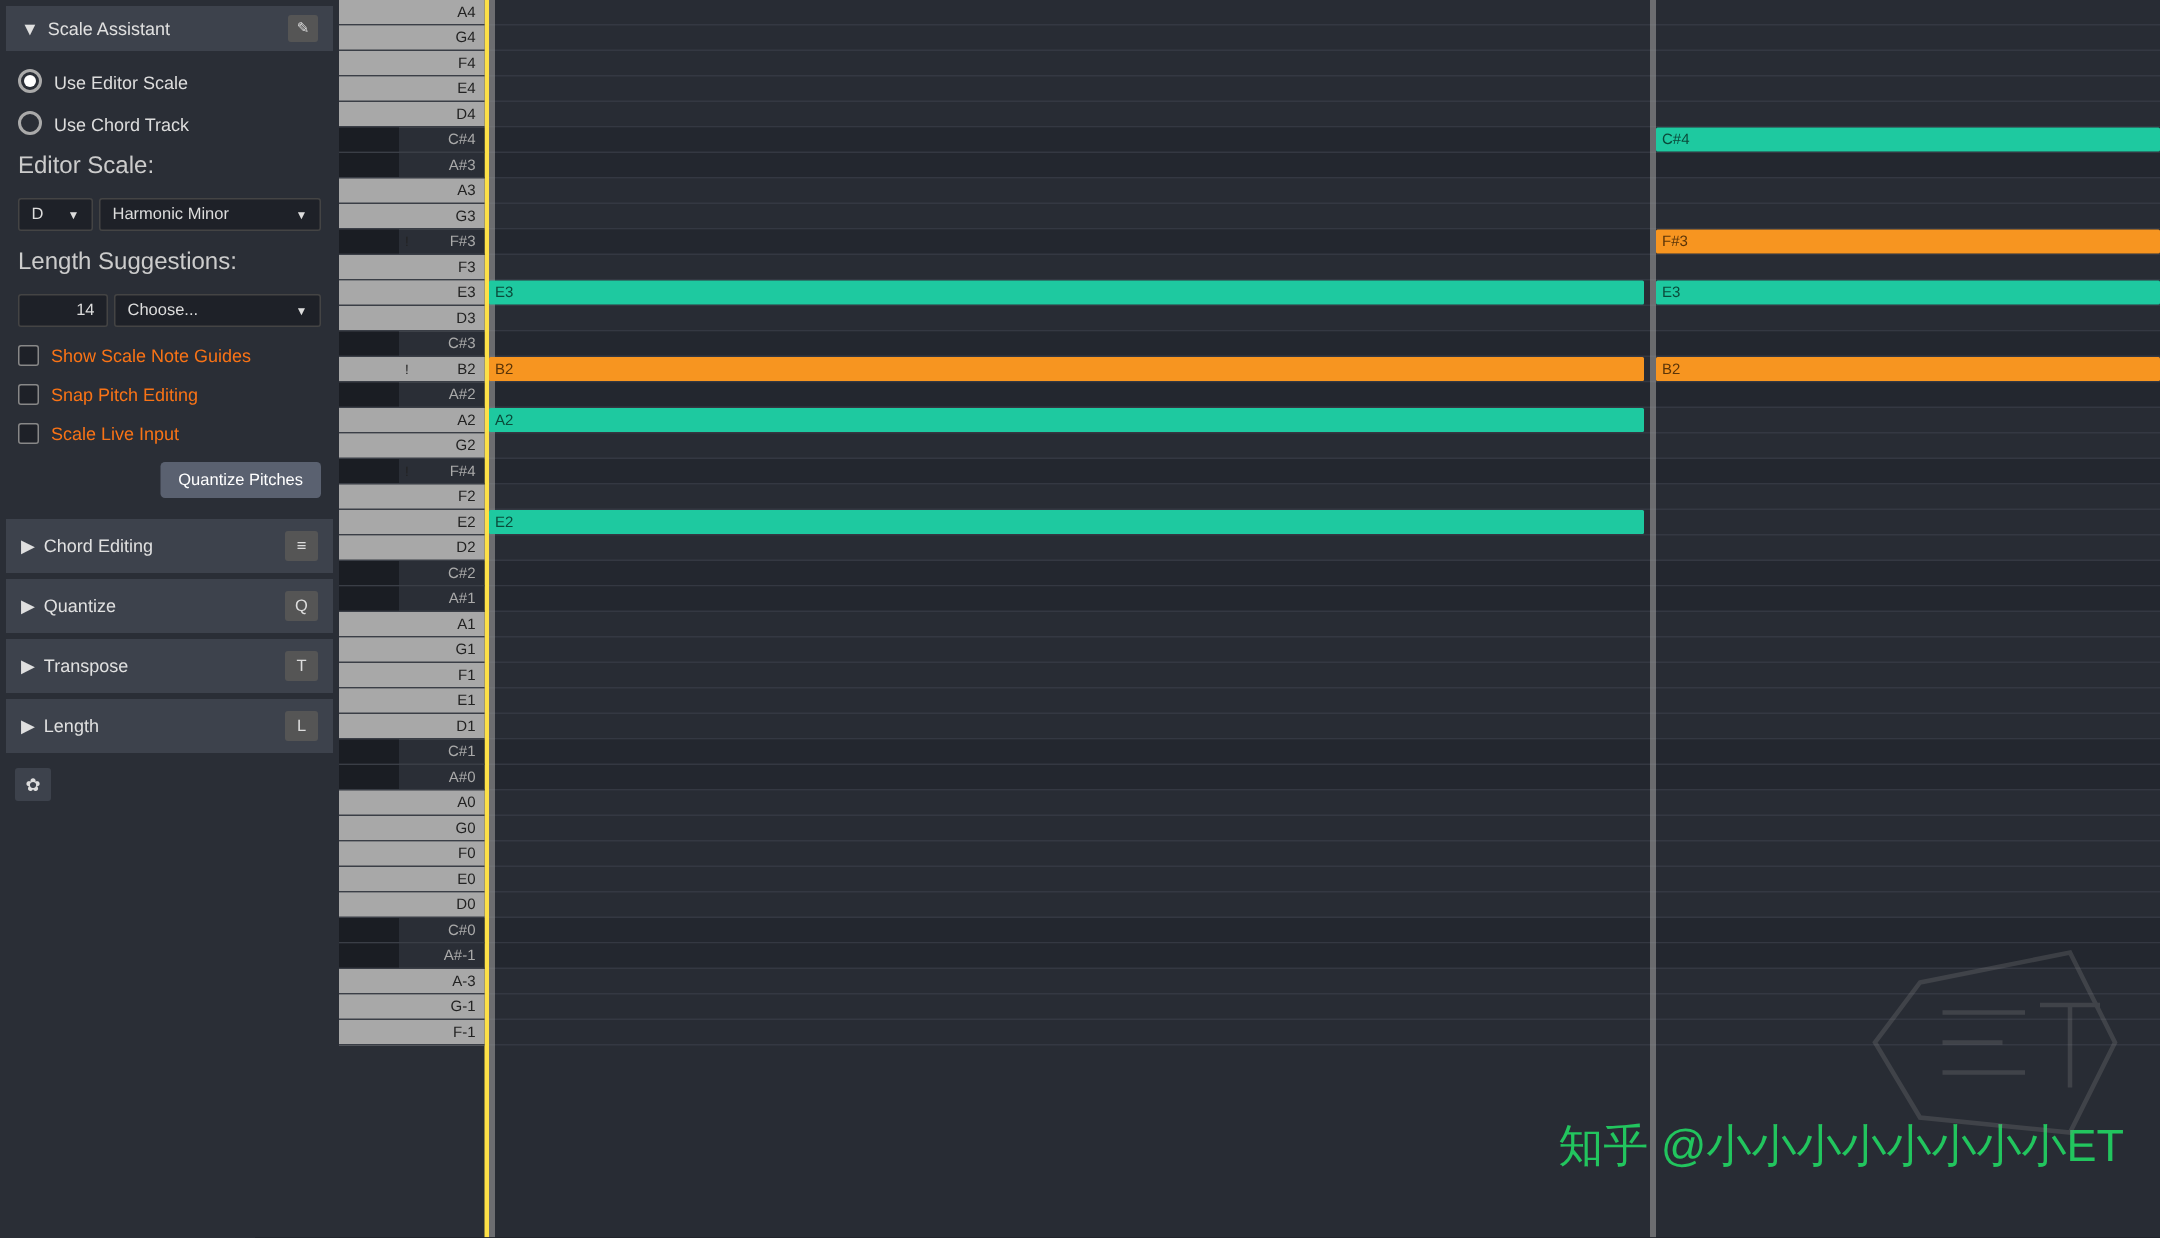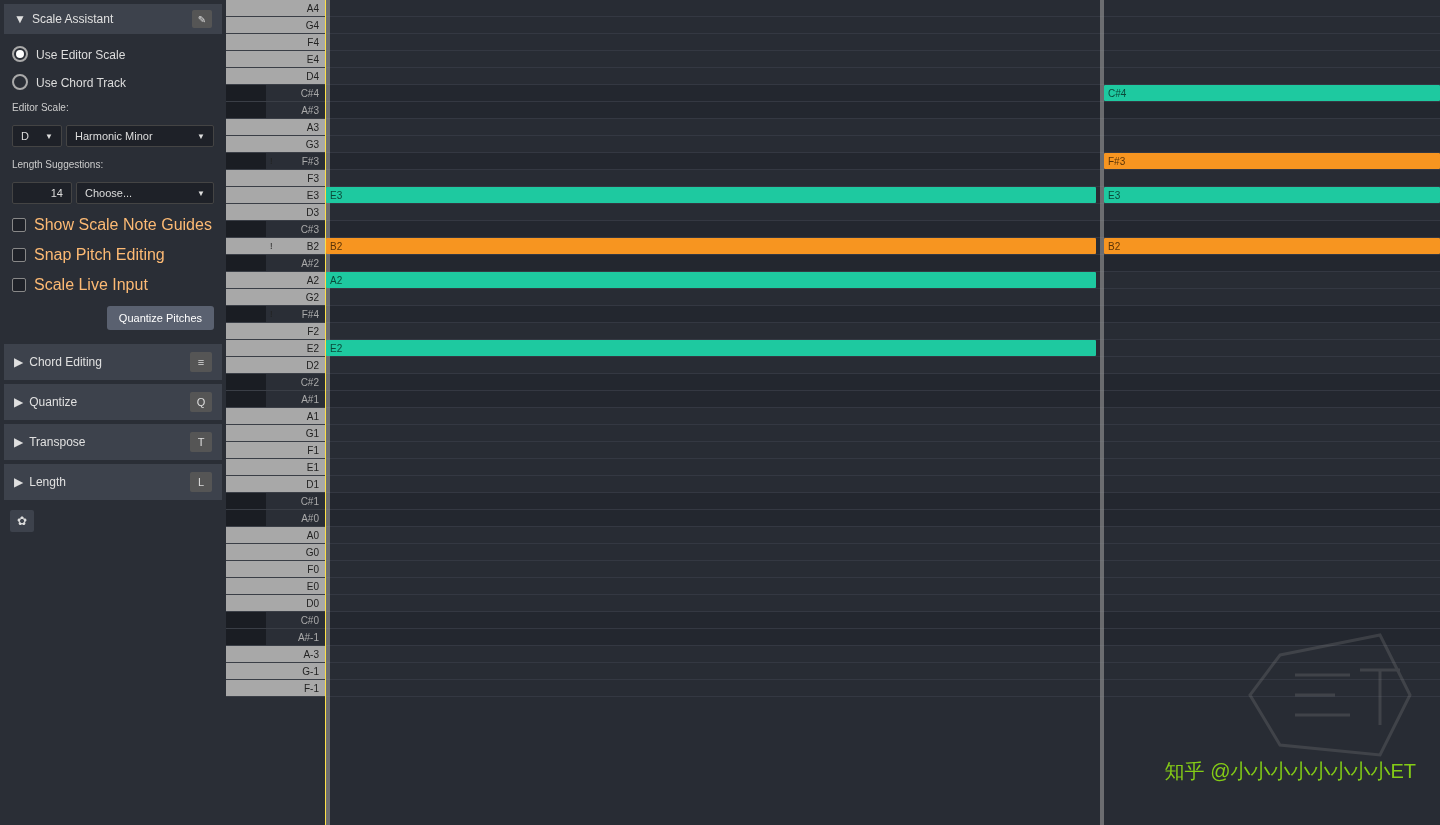--- a/index.html
+++ b/index.html
@@ -9,66 +9,66 @@
 .section-header { background: #3d424c; padding: 6px 10px; display: flex; align-items: center; justify-content: space-between; cursor: pointer; }
 .section-header .title { font-size: 12px; color: #e0e0e0; display: flex; align-items: center; gap: 6px; }
 .section-header .icon-btn { width: 20px; height: 18px; background: #555; border-radius: 2px; display: flex; align-items: center; justify-content: center; font-size: 10px; color: #ddd; }
 .section-body { padding: 10px 8px; display: flex; flex-direction: column; gap: 12px; }
 
 .radio-row { display: flex; align-items: flex-end; gap: 8px; cursor: pointer; }
 .radio-outer { width: 16px; height: 16px; border: 2px solid #aaa; border-radius: 50%; display: flex; align-items: center; justify-content: center; }
 .radio-inner { width: 8px; height: 8px; background: #fff; border-radius: 50%; }
 .radio-label { font-size: 12px; color: #ddd; }
 
-.field-label { font-size: 10px; color: #ccc; }
+.field-label { font-size: 16px; color: #ccc; }
 .dropdown-row { display: flex; gap: 4px; }
 .dropdown { background: #1e2128; border: 1px solid #444; padding: 4px 8px; font-size: 11px; color: #ddd; display: flex; align-items: center; justify-content: space-between; cursor: pointer; border-radius: 2px; }
 .dropdown .arrow { font-size: 8px; margin-left: 6px; }
 .dd-small { width: 50px; }
 .dd-wide { flex: 1; }
 
 .num-box { background: #1e2128; border: 1px solid #444; padding: 4px 8px; font-size: 11px; color: #ddd; width: 60px; text-align: right; border-radius: 2px; }
 
 .check-row { display: flex; align-items: center; gap: 8px; cursor: pointer; }
 .checkbox { width: 14px; height: 14px; border: 1px solid #888; background: #1e2128; border-radius: 2px; }
-.check-label { font-size: 16px; color: #fdba74; text-align: center; }
+.check-label { font-size: 12px; color: #f97316; text-align: center; }
 
 .btn { background: #5a6170; border: none; padding: 6px 12px; font-size: 11px; color: #fff; border-radius: 3px; cursor: pointer; align-self: flex-end; }
 
 .collapsed-section { background: #3d424c; padding: 8px 10px; display: flex; align-items: center; justify-content: space-between; cursor: pointer; margin-top: 2px; }
 .collapsed-section .title { font-size: 12px; color: #e0e0e0; display: flex; align-items: center; gap: 6px; }
 .collapsed-section .badge { width: 22px; height: 20px; background: #555; border-radius: 2px; display: flex; align-items: center; justify-content: center; font-size: 11px; color: #ddd; }
 
 .gear-row { padding: 8px 6px; }
 .gear-btn { width: 24px; height: 22px; background: #3d424c; border-radius: 2px; display: flex; align-items: center; justify-content: center; cursor: pointer; font-size: 12px; color: #ddd; }
 
 .editor { flex: 1; display: flex; flex-direction: column; position: relative; }
 .piano-roll { flex: 1; display: flex; position: relative; overflow: hidden; }
-.keys-column { width: 100px; display: flex; flex-direction: column; background: #2a2e36; border-right: 1px solid #fde047; }
+.keys-column { width: 100px; display: flex; flex-direction: column; background: #2a2e36; border-right: 3px solid #fde047; }
 .key-row { height: 17px; display: flex; align-items: center; justify-content: flex-end; padding-right: 6px; font-size: 10px; border-bottom: 1px solid #3a3e46; position: relative; }
 .key-white { background: #a8a8a8; color: #222; }
 .key-black { background: #2a2e36; color: #aaa; }
 .key-black::before { content: ""; position: absolute; left: 0; top: 0; bottom: 0; width: 40px; background: #1a1d23; }
 .key-marked::after { content: "!"; position: absolute; left: 44px; color: #222; font-size: 9px; }
 
 .grid-area { flex: 1; position: relative; background: #282c34; }
 .grid-row { position: absolute; left: 0; right: 0; height: 17px; border-bottom: 1px solid #343842; }
 .grid-row.dark { background: #23272f; }
 .playhead { position: absolute; top: 0; bottom: 0; width: 4px; background: #999; opacity: 0.6; }
 
 .note { position: absolute; height: 16px; border-radius: 1px; display: flex; align-items: center; padding-left: 4px; font-size: 10px; color: #064; cursor: pointer; }
 .note.teal { background: #1ec9a0; color: #0a4a3a; }
 .note.orange { background: #f79520; color: #5a3408; }
 
 .velocity-panel { height: 55px; background: #2a2e36; border-top: 2px solid #111; display: flex; }
 .velocity-label { width: 100px; padding: 4px 8px; font-size: 11px; color: #ccc; border-right: 1px solid #111; background: #a8a8a8; color:#222; }
 .velocity-lanes { flex: 1; position: relative; background: #282c34; }
 .vel-bar { position: absolute; bottom: 0; width: 4px; background: #1ec9a0; }
 
-.watermark { position: absolute; bottom: 40px; right: 24px; font-size: 20px; color: #84cc16; pointer-events: none; font-family: "Microsoft YaHei", sans-serif; }
+.watermark { position: absolute; bottom: 40px; right: 24px; font-size: 30px; color: #22c55e; pointer-events: none; font-family: "Microsoft YaHei", sans-serif; }
 .et-logo { position: absolute; bottom: 60px; right: 20px; width: 180px; height: 140px; pointer-events: none; opacity: 0.25; }
 </style>
 </head>
 <body>
 
 <div class="sidebar">
 
   <div class="section-header">
     <span class="title">
         <span>▼</span>

